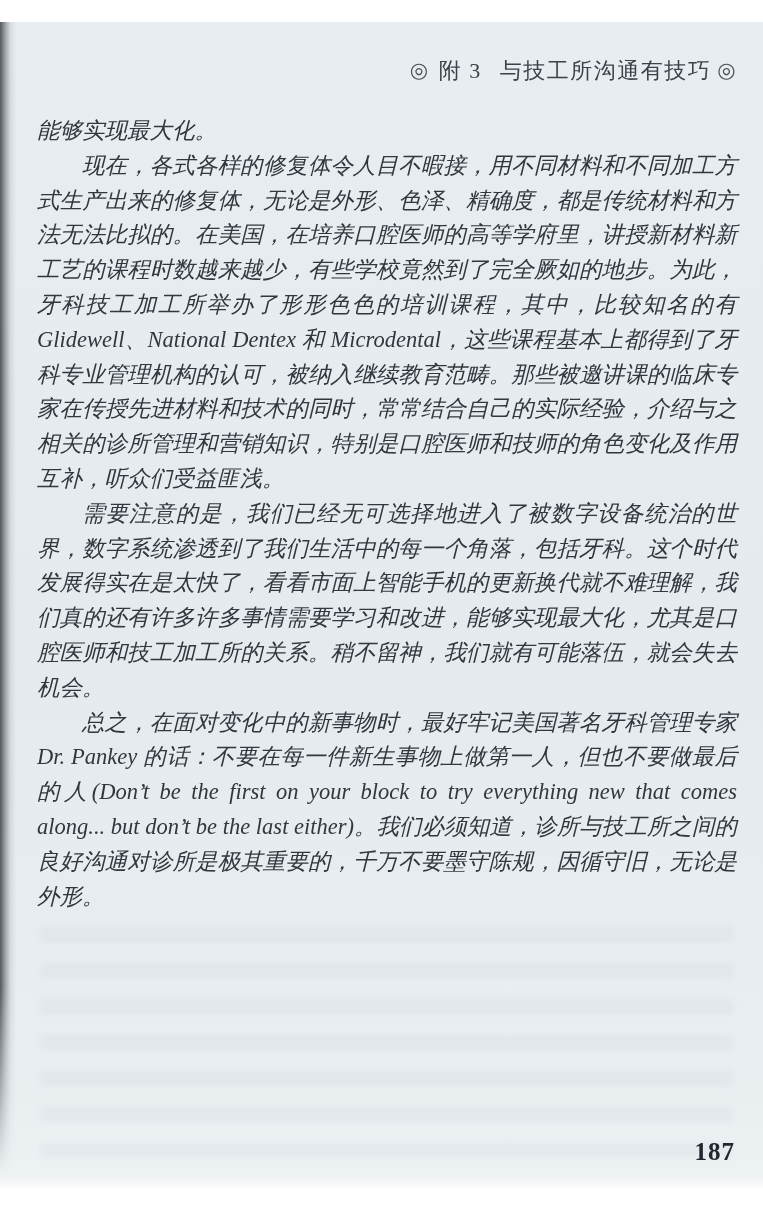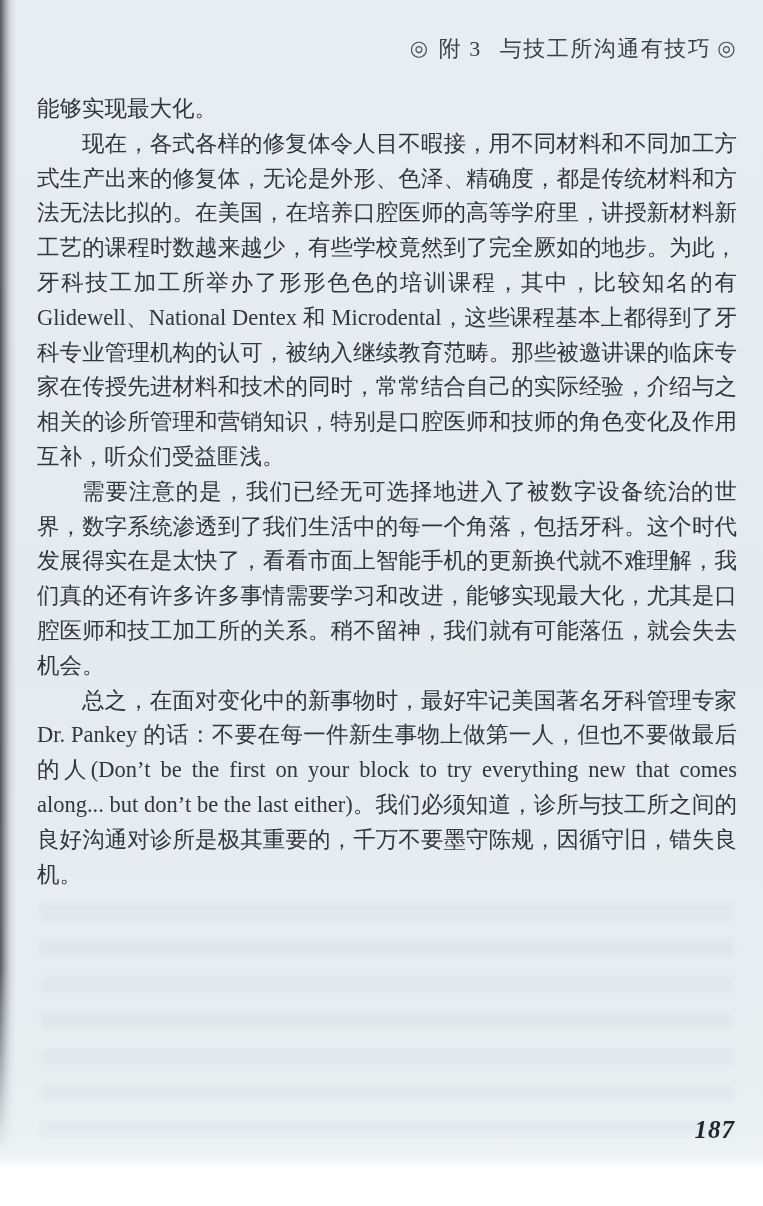--- a/index.html
+++ b/index.html
@@ -8,20 +8,21 @@
     background: #ffffff;
   }
   .page {
     position: relative;
     width: 763px;
     height: 1166px;
     overflow: hidden;
     background: linear-gradient(180deg, #e8edf1 0%, #e5eaef 55%, #e9eef1 92%, #eef2f4 100%);
     font-family: "Liberation Serif", "DejaVu Serif", serif;
     color: #32363d;
+    margin-top: 22px;
   }
   .edge-left {
     position: absolute;
     left: 0; top: 0;
     width: 16px;
     height: 1150px;
     background: linear-gradient(to right,
       rgba(72,75,81,0.92) 0%,
       rgba(108,111,117,0.55) 35%,
       rgba(148,153,158,0.22) 65%,
@@ -61,31 +62,31 @@
     left: 37px;
     top: 92px;
     width: 700px;
     font-size: 22.5px;
     line-height: 34.8px;
     text-align: justify;
   }
   .para {
     margin: 0;
     text-indent: 2em;
+    font-style: italic;
   }
   .para.first { text-indent: 0; }
   .folio {
     position: absolute;
     right: 28px;
     bottom: 22px;
     font-size: 25px;
     font-weight: bold;
     letter-spacing: 1px;
     color: #23262e;
-    font-style: italic;
   }
   .edge-bottom {
     position: absolute;
     left: 0; right: 0; bottom: 0;
     height: 12px;
     background: linear-gradient(to bottom, rgba(252,253,254,0), rgba(252,253,254,0.85));
   }
 </style>
 </head>
 <body>
@@ -96,20 +97,20 @@
   <div class="showthrough"></div>
 
   <header class="running-head">
     <span class="orn">◎</span><span class="sec">附 3</span><span class="ttl">与技工所沟通有技巧</span><span class="orn">◎</span>
   </header>
 
   <main class="body-text">
     <p class="para first">能够实现最大化。</p>
     <p class="para">现在，各式各样的修复体令人目不暇接，用不同材料和不同加工方式生产出来的修复体，无论是外形、色泽、精确度，都是传统材料和方法无法比拟的。在美国，在培养口腔医师的高等学府里，讲授新材料新工艺的课程时数越来越少，有些学校竟然到了完全厥如的地步。为此，牙科技工加工所举办了形形色色的培训课程，其中，比较知名的有 Glidewell、National Dentex 和 Microdental，这些课程基本上都得到了牙科专业管理机构的认可，被纳入继续教育范畴。那些被邀讲课的临床专家在传授先进材料和技术的同时，常常结合自己的实际经验，介绍与之相关的诊所管理和营销知识，特别是口腔医师和技师的角色变化及作用互补，听众们受益匪浅。</p>
     <p class="para">需要注意的是，我们已经无可选择地进入了被数字设备统治的世界，数字系统渗透到了我们生活中的每一个角落，包括牙科。这个时代发展得实在是太快了，看看市面上智能手机的更新换代就不难理解，我们真的还有许多许多事情需要学习和改进，能够实现最大化，尤其是口腔医师和技工加工所的关系。稍不留神，我们就有可能落伍，就会失去机会。</p>
-    <p class="para">总之，在面对变化中的新事物时，最好牢记美国著名牙科管理专家 Dr. Pankey 的话：不要在每一件新生事物上做第一人，但也不要做最后的人(Don’t be the first on your block to try everything new that comes along... but don’t be the last either)。我们必须知道，诊所与技工所之间的良好沟通对诊所是极其重要的，千万不要墨守陈规，因循守旧，错失良机。</p>
+    <p class="para">总之，在面对变化中的新事物时，最好牢记美国著名牙科管理专家 Dr. Pankey 的话：不要在每一件新生事物上做第一人，但也不要做最后的人(Don’t be the first on your block to try everything new that comes along... but don’t be the last either)。我们必须知道，诊所与技工所之间的良好沟通对诊所是极其重要的，千万不要墨守陈规，因循守旧，无论是外形。</p>
   </main>
 
   <div class="folio">187</div>
 
   <div class="edge-bottom"></div>
 
 </div>
 
 </body></html>

